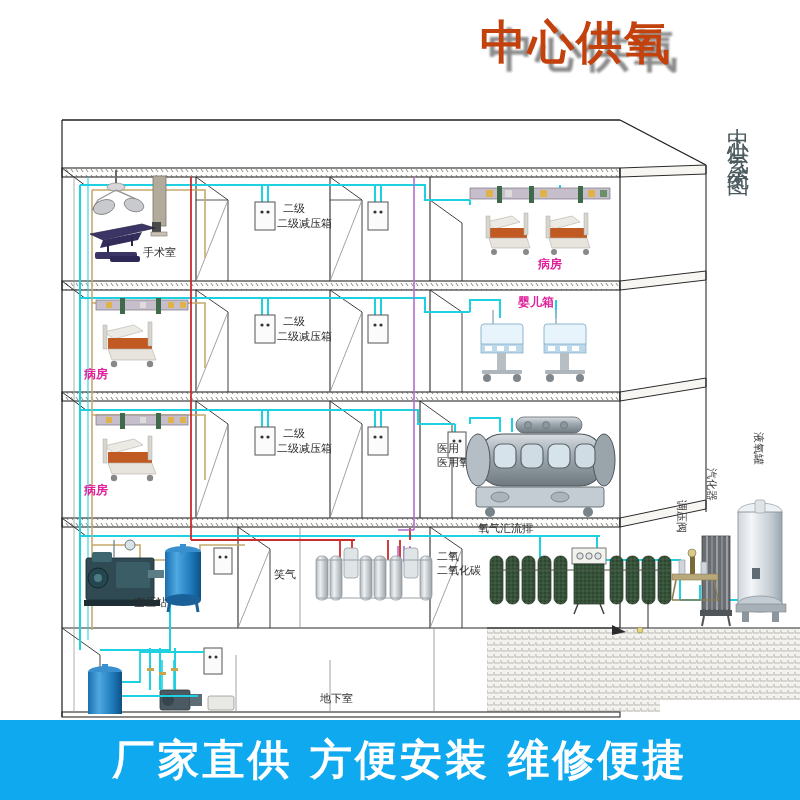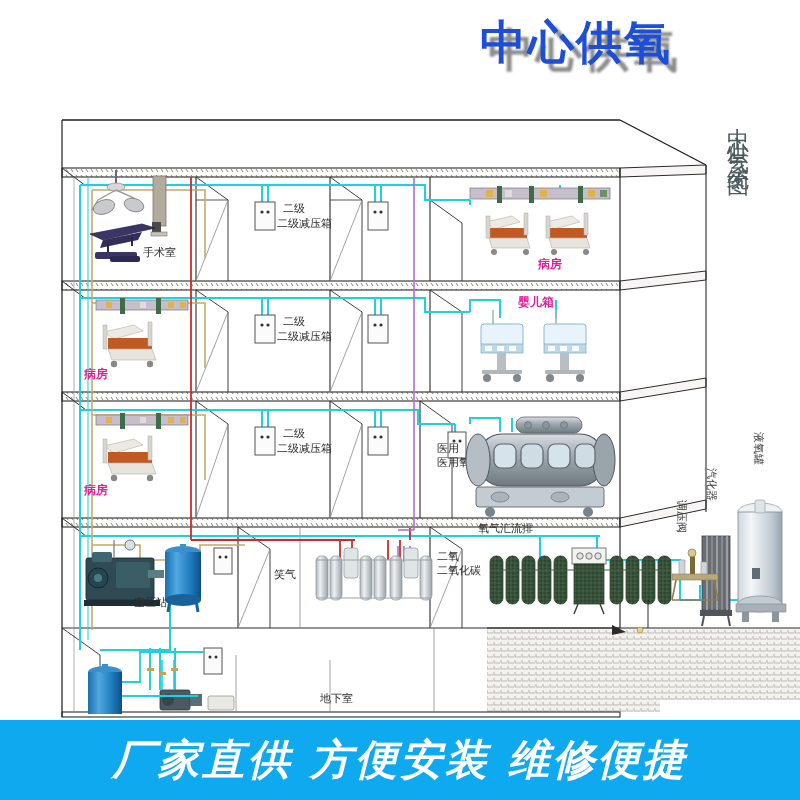--- a/index.html
+++ b/index.html
@@ -20,38 +20,38 @@
   }
   .title-shadow{
     position:absolute;left:8px;top:8px;
     font-size:46px;font-weight:bold;color:#8c8c8c;
     letter-spacing:2px;
     filter:blur(1.2px);
     font-family:"DejaVu Sans","Liberation Sans",sans-serif;
   }
   .title-main{
     position:absolute;left:0px;top:0px;
-    font-size:46px;font-weight:bold;color:#1d4ed8;
+    font-size:46px;font-weight:bold;color:#c2410c;
     letter-spacing:2px;
     font-family:Liberation Serif, serif;
   }
 
   
   .vcaption{
     position:absolute;left:723px;top:110px;
     writing-mode:vertical-rl;
     font-size:22px;color:#4b5a5e;letter-spacing:8px;
     font-family:"DejaVu Serif","Liberation Serif",serif;
   }
 
   
   .banner{
     position:absolute;left:0;bottom:0;width:800px;height:80px;
     background:#0fa9ef;
-    display:flex;align-items:center;justify-content:center;font-style:italic;
+    display:flex;align-items:center;justify-content:center;
   }
   .banner span{
     color:#ffffff;font-size:42px;font-weight:bold;letter-spacing:3px;
     font-family:"DejaVu Sans","Liberation Sans",sans-serif;
   }
 
   
   svg.diagram{position:absolute;left:0;top:0;width:800px;height:800px;}
 
   .lbl{font-size:11px;fill:#2b2b2b;font-family:"DejaVu Sans","Liberation Sans",sans-serif;}

